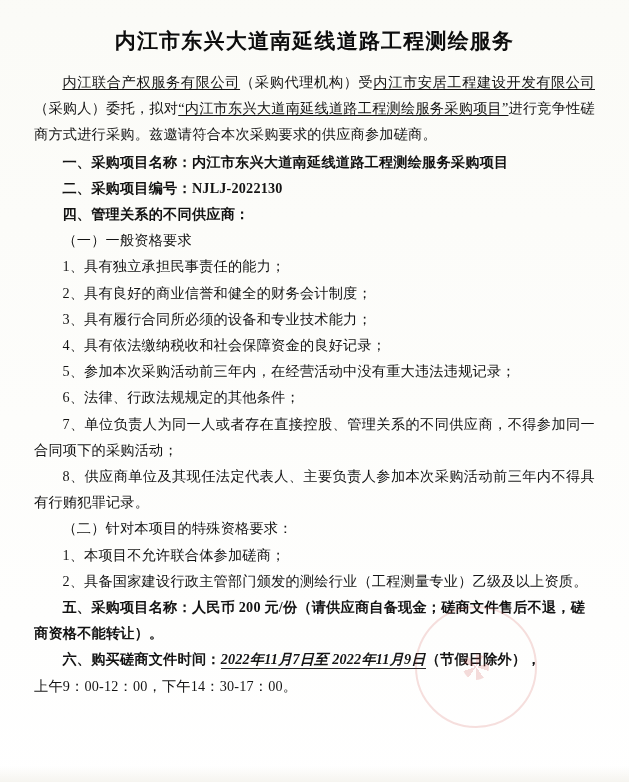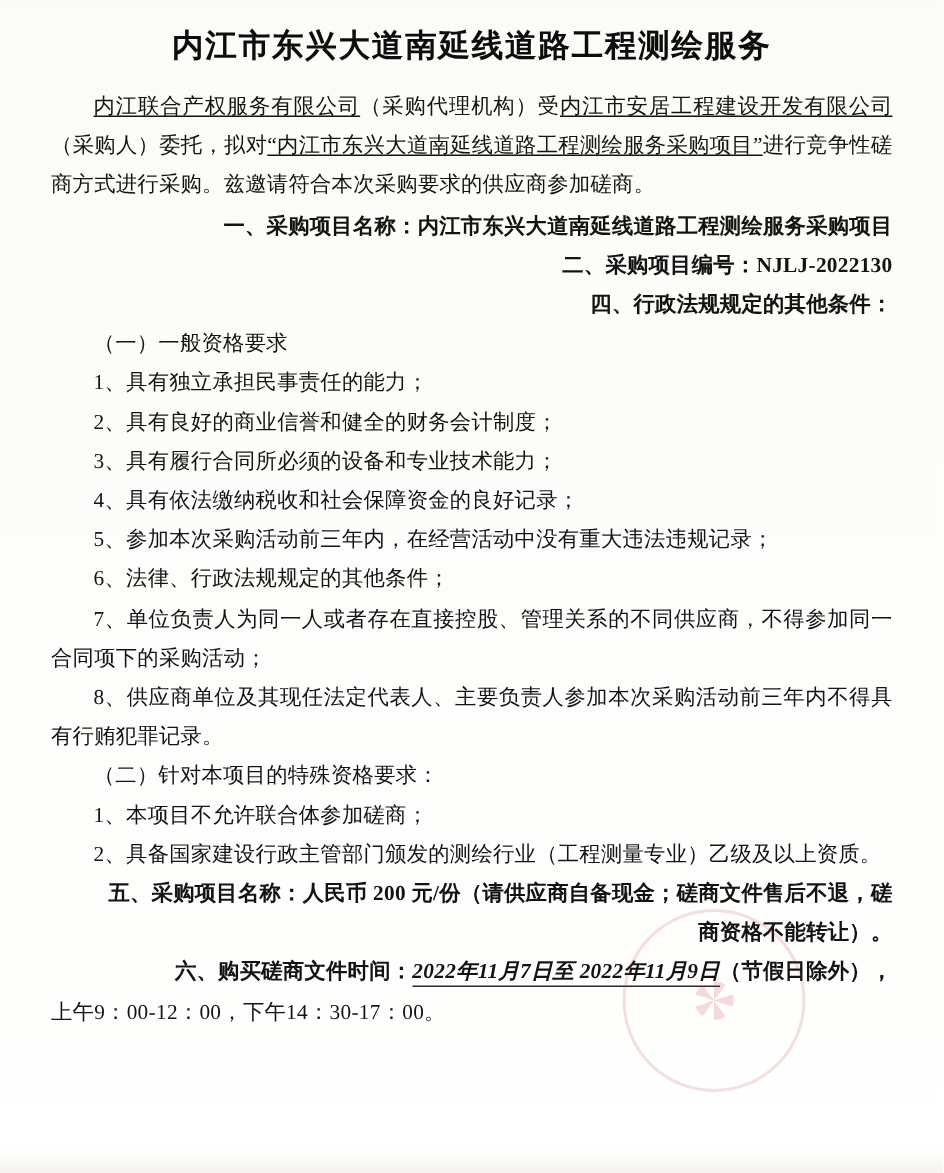--- a/index.html
+++ b/index.html
@@ -13,21 +13,21 @@
     overflow: hidden;
     font-family: "Liberation Serif", "DejaVu Serif", serif;
     color: #111111;
   }
   .page {
     position: relative;
     width: 629px;
     height: 782px;
     background: #fdfdfb;
     box-sizing: border-box;
-    padding: 6px 34px 10px 34px;
+    padding: 17px 34px 10px 34px;
     
     background-image:
       linear-gradient(to bottom, rgba(250,250,245,0.7), rgba(255,255,255,0.9));
   }
   .title-block {
     text-align: center;
     margin-top: 6px;
     margin-bottom: 10px;
   }
   .title-line {
@@ -64,21 +64,20 @@
   }
   .sub-head {
     text-indent: 2em;
     margin: 0;
     font-weight: 400;
   }
   .section-head {
     text-indent: 2em;
     margin: 0;
     font-weight: 700;
-    text-align: right;
   }
   .bold {
     font-weight: 700;
   }
   .stamp {
     position: absolute;
     right: 92px;
     bottom: 54px;
     width: 118px;
     height: 118px;
@@ -130,21 +129,21 @@
 
   <div class="body-text">
 
     <p class="para"><span class="u">内江联合产权服务有限公司</span><span>（采购代理机构）受</span><span class="u">内江市安居工程建设开发有限公司</span><span>（采购人）委托，拟对</span><span class="u">“内江市东兴大道南延线道路工程测绘服务采购项目”</span><span>进行竞争性磋商方式进行采购。兹邀请符合本次采购要求的供应商参加磋商。</span></p>
 
     <p class="section-head"><span class="bold">一、采购项目名称：</span><span class="bold">内江市东兴大道南延线道路工程测绘服务采购项目</span></p>
 
     <p class="section-head"><span class="bold">二、采购项目编号：</span><span class="bold">NJLJ-2022130</span></p>
 
 
-    <p class="section-head"><span class="bold">四、行政法规规定的其他条件：</span></p>
+    <p class="section-head"><span class="bold">四、管理关系的不同供应商：</span></p>
 
     <p class="sub-head">（一）一般资格要求</p>
 
     <p class="list-item">1、具有独立承担民事责任的能力；</p>
     <p class="list-item">2、具有良好的商业信誉和健全的财务会计制度；</p>
     <p class="list-item">3、具有履行合同所必须的设备和专业技术能力；</p>
     <p class="list-item">4、具有依法缴纳税收和社会保障资金的良好记录；</p>
     <p class="list-item">5、参加本次采购活动前三年内，在经营活动中没有重大违法违规记录；</p>
     <p class="list-item">6、法律、行政法规规定的其他条件；</p>
     <p class="list-item">7、单位负责人为同一人或者存在直接控股、管理关系的不同供应商，不得参加同一合同项下的采购活动；</p>

